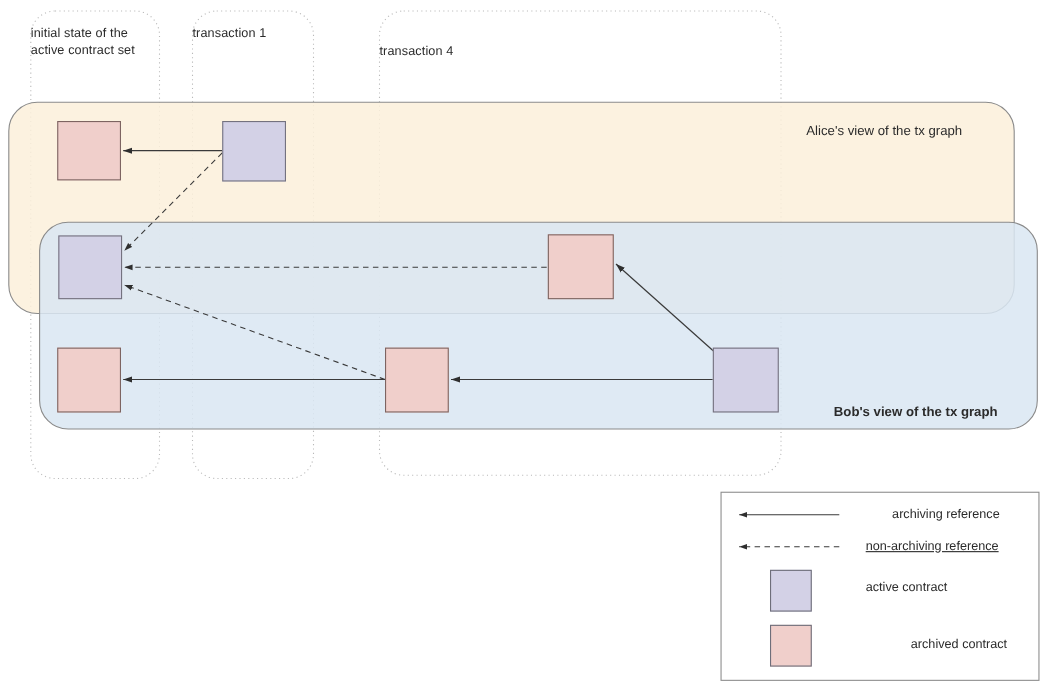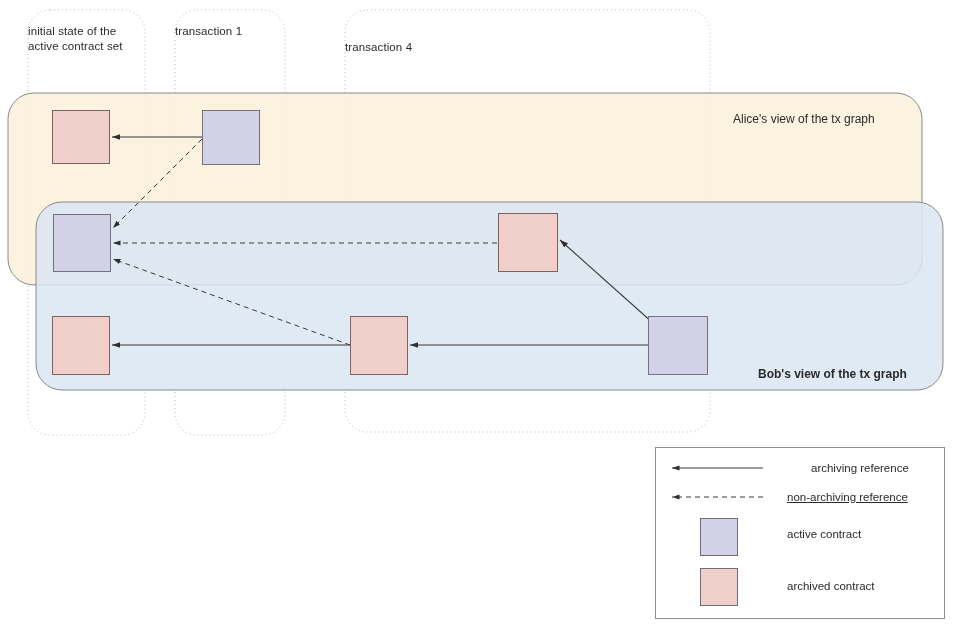--- a/index.html
+++ b/index.html
@@ -141,16 +141,16 @@
         <line x1="763" y1="468" x2="672" y2="468" stroke="#3a3a3a" stroke-width="1" marker-end="url(#arrow-solid)"></line>
         <line x1="763" y1="497" x2="672" y2="497" stroke="#3a3a3a" stroke-width="1" marker-end="url(#arrow-dashed)" stroke-dasharray="5 4"></line>
       </g>
   </svg>
   <div id="legend-content">
       <div class="legend-label" style="left: 787px; top: 462px; margin-left: 24px;">archiving reference</div>
       <div class="legend-label" style="left: 787px; top: 491px; text-decoration: underline;">non-archiving reference</div>
       <div class="legend-swatch" style="left: 700px; top: 518px; background: rgb(211, 209, 230);"></div>
       <div class="legend-label" style="left: 787px; top: 528px;">active contract</div>
       <div class="legend-swatch" style="left: 700px; top: 568px; background: rgb(240, 207, 203);"></div>
-      <div class="legend-label" style="left: 787px; top: 580px;">archived contract</div>
+      <div class="legend-label" style="left: 828px; top: 580px;">archived contract</div>
     </div>
 
 </div>
 
 </body></html>

